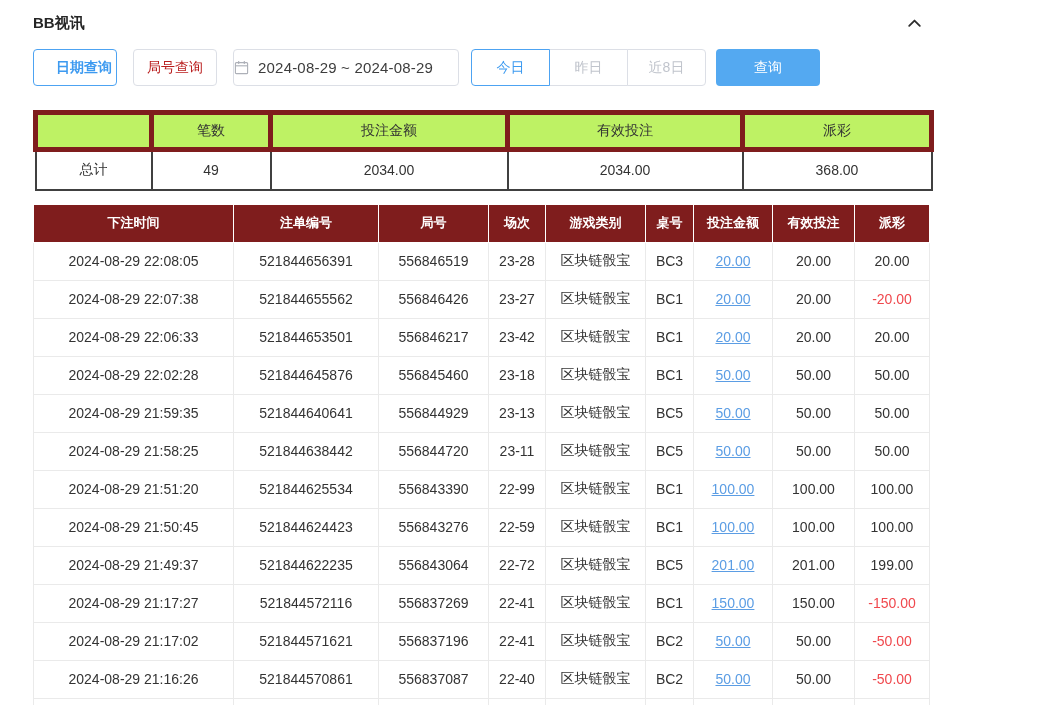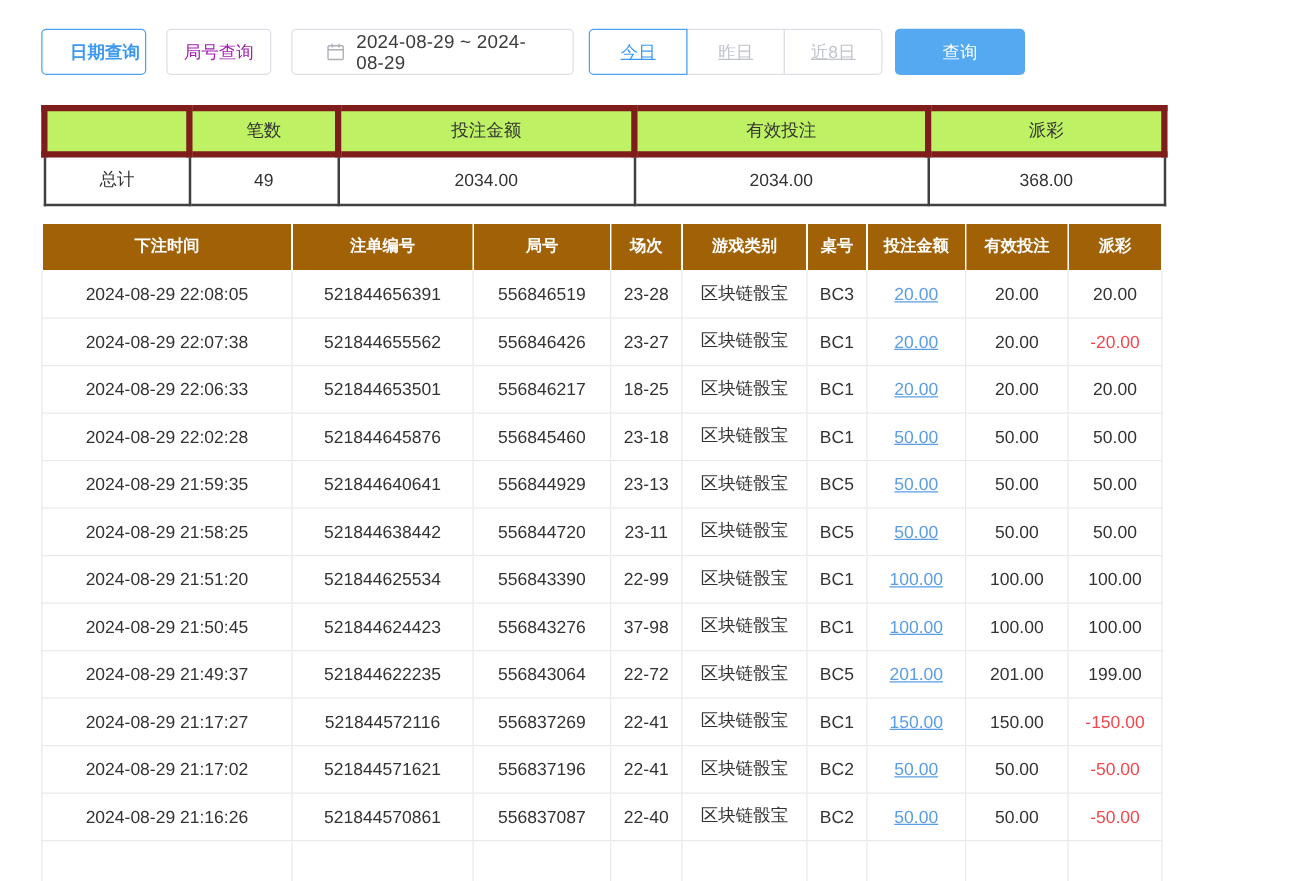--- a/index.html
+++ b/index.html
@@ -14,37 +14,37 @@
   
   .panel-header { width:896px; display:flex; align-items:center; justify-content:space-between; height:26px; }
   .panel-title { font-size:15px; font-weight:700; color:#262626; }
   .chevron-btn { cursor:pointer; margin-right:6px; display:flex; align-items:center; }
 
   
   .filter-row { margin-top:13px; display:flex; align-items:center; }
   button { font-family:inherit; }
   .btn-tab {
     width:84px; height:37px; background:#fff; border:1px solid #dcdfe6;
-    border-radius:4px; font-size:14px; color:#a21caf; cursor:pointer;
+    border-radius:4px; font-size:14px; color:#b91c1c; cursor:pointer;
   }
   .btn-tab.active { border-color:#4da3f2; color:#3d9af0; font-weight:700;padding-left:18px; }
   .btn-tab + .btn-tab { margin-left:16px; }
 
   .date-picker {
     margin-left:16px; width:226px; height:37px; border:1px solid #dcdfe6;
     border-radius:4px; background:#fff; display:flex; align-items:center;
-    padding:0 27px; cursor:pointer;
+    padding:0 0; cursor:pointer;
   }
   .date-picker .cal { display:flex; align-items:center; margin-right:9px; }
   .date-text { font-size:15px; color:#3d3d3d; letter-spacing:0.2px; }
 
   .btn-group { margin-left:12px; display:flex; }
   .gbtn {
     width:79px; height:37px; background:#fff; border:1px solid #dcdfe6;
-    color:#c0c4cc; font-size:14px; cursor:pointer; margin-left:-1px;text-decoration:underline;
+    color:#c0c4cc; font-size:14px; cursor:pointer; margin-left:-1px;
   }
   .gbtn:first-child { margin-left:0; border-radius:4px 0 0 4px; }
   .gbtn:last-child { border-radius:0 4px 4px 0; }
   .gbtn.active { border-color:#4da3f2; color:#3d9af0; position:relative; z-index:1; }
 
   .search-btn {
     margin-left:10px; width:104px; height:37px; background:#54a9f1; border:none;
     border-radius:4px; color:#fff; font-size:14px; cursor:pointer;
   }
 
@@ -54,35 +54,43 @@
   .summary-table th {
     background:#bef264; height:37px; font-weight:400; color:#333;
     border:5px solid #7f1d1d; text-align:center;
   }
   .summary-table td {
     height:40px; text-align:center; border:2px solid #404040; color:#333;
   }
 
   .bet-table { margin-top:13px; }
   .bet-table th {
-    background:#a16207; color:#fff; height:38px; font-size:13px; font-weight:700;
+    background:#7f1d1d; color:#fff; height:38px; font-size:13px; font-weight:700;
     border:1px solid #fff; text-align:center; overflow:hidden; white-space:nowrap;
   }
   .bet-table td {
     height:38px; text-align:center; border:1px solid #eaeaea;
     color:#333; font-size:14px; overflow:hidden; white-space:nowrap;
   }
   .bet-link { color:#5b9de4; text-decoration:underline; cursor:pointer; }
   td.neg { color:#f0484d; }
 </style>
 </head>
 <body>
 
 <div class="page">
 
+  <div class="panel-header">
+    <span class="panel-title">BB视讯</span>
+    <span class="chevron-btn">
+      <svg width="17" height="17" viewBox="0 0 16 16">
+        <polyline points="3,10.2 8,5.2 13,10.2" fill="none" stroke="#2d2d2d" stroke-width="1.7" stroke-linecap="round" stroke-linejoin="round"></polyline>
+      </svg>
+    </span>
+  </div>
 
   <div class="filter-row">
     <button class="btn-tab active">日期查询</button>
     <button class="btn-tab">局号查询</button>
 
     <div class="date-picker">
       <span class="cal">
         <svg width="15" height="15" viewBox="0 0 16 16">
           <rect x="1.5" y="2.8" width="13" height="11.7" rx="1" fill="none" stroke="#adb0b8" stroke-width="1.2"></rect>
           <line x1="1.5" y1="6.2" x2="14.5" y2="6.2" stroke="#adb0b8" stroke-width="1.2"></line>
@@ -175,21 +183,21 @@
           <td>区块链骰宝</td>
           <td>BC1</td>
           <td><a class="bet-link">20.00</a></td>
           <td>20.00</td>
           <td class="neg">-20.00</td>
         </tr>
         <tr>
           <td>2024-08-29 22:06:33</td>
           <td>521844653501</td>
           <td>556846217</td>
-          <td>18-25</td>
+          <td>23-42</td>
           <td>区块链骰宝</td>
           <td>BC1</td>
           <td><a class="bet-link">20.00</a></td>
           <td>20.00</td>
           <td>20.00</td>
         </tr>
         <tr>
           <td>2024-08-29 22:02:28</td>
           <td>521844645876</td>
           <td>556845460</td>
@@ -230,21 +238,21 @@
           <td>区块链骰宝</td>
           <td>BC1</td>
           <td><a class="bet-link">100.00</a></td>
           <td>100.00</td>
           <td>100.00</td>
         </tr>
         <tr>
           <td>2024-08-29 21:50:45</td>
           <td>521844624423</td>
           <td>556843276</td>
-          <td>37-98</td>
+          <td>22-59</td>
           <td>区块链骰宝</td>
           <td>BC1</td>
           <td><a class="bet-link">100.00</a></td>
           <td>100.00</td>
           <td>100.00</td>
         </tr>
         <tr>
           <td>2024-08-29 21:49:37</td>
           <td>521844622235</td>
           <td>556843064</td>

